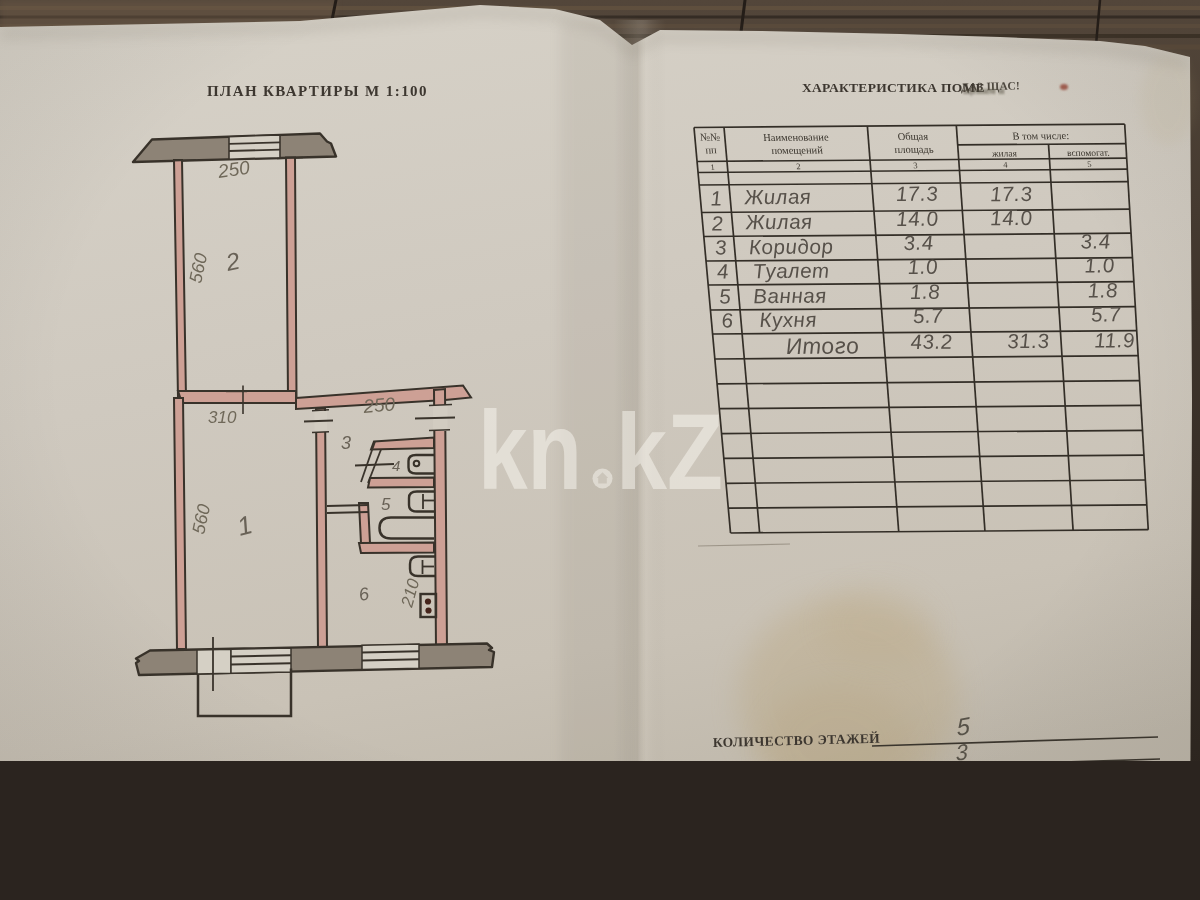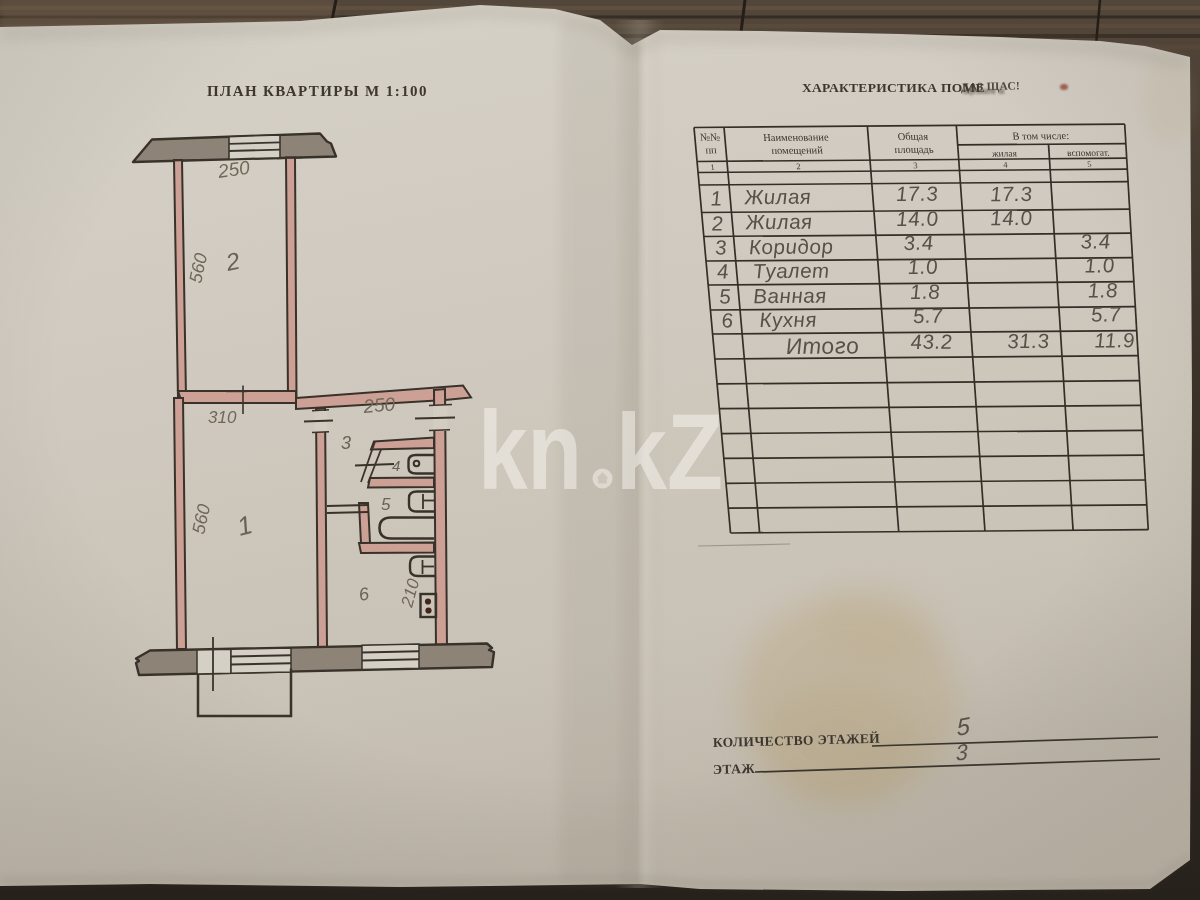--- a/index.html
+++ b/index.html
@@ -1,16 +1,16 @@
 <!DOCTYPE html>
 <html><head>
 <meta charset="utf-8">
 <style>
   html,body{margin:0;padding:0;background:#2b241f;}
-  #stage{position:relative;width:1200px;height:900px;overflow:hidden;}
+  #stage{position:relative;width:1200px;height:761px;overflow:hidden;}
   svg{font-family:"Liberation Sans",sans-serif;}
 </style>
 </head>
 <body>
 <div id="stage">
 <svg width="1200" height="900" viewBox="0 0 1200 900">
 <defs>
   <linearGradient id="paperG" x1="0" y1="0" x2="0.25" y2="1">
     <stop offset="0" stop-color="#d7d2c8"></stop>
     <stop offset="0.45" stop-color="#cfc9bf"></stop>

